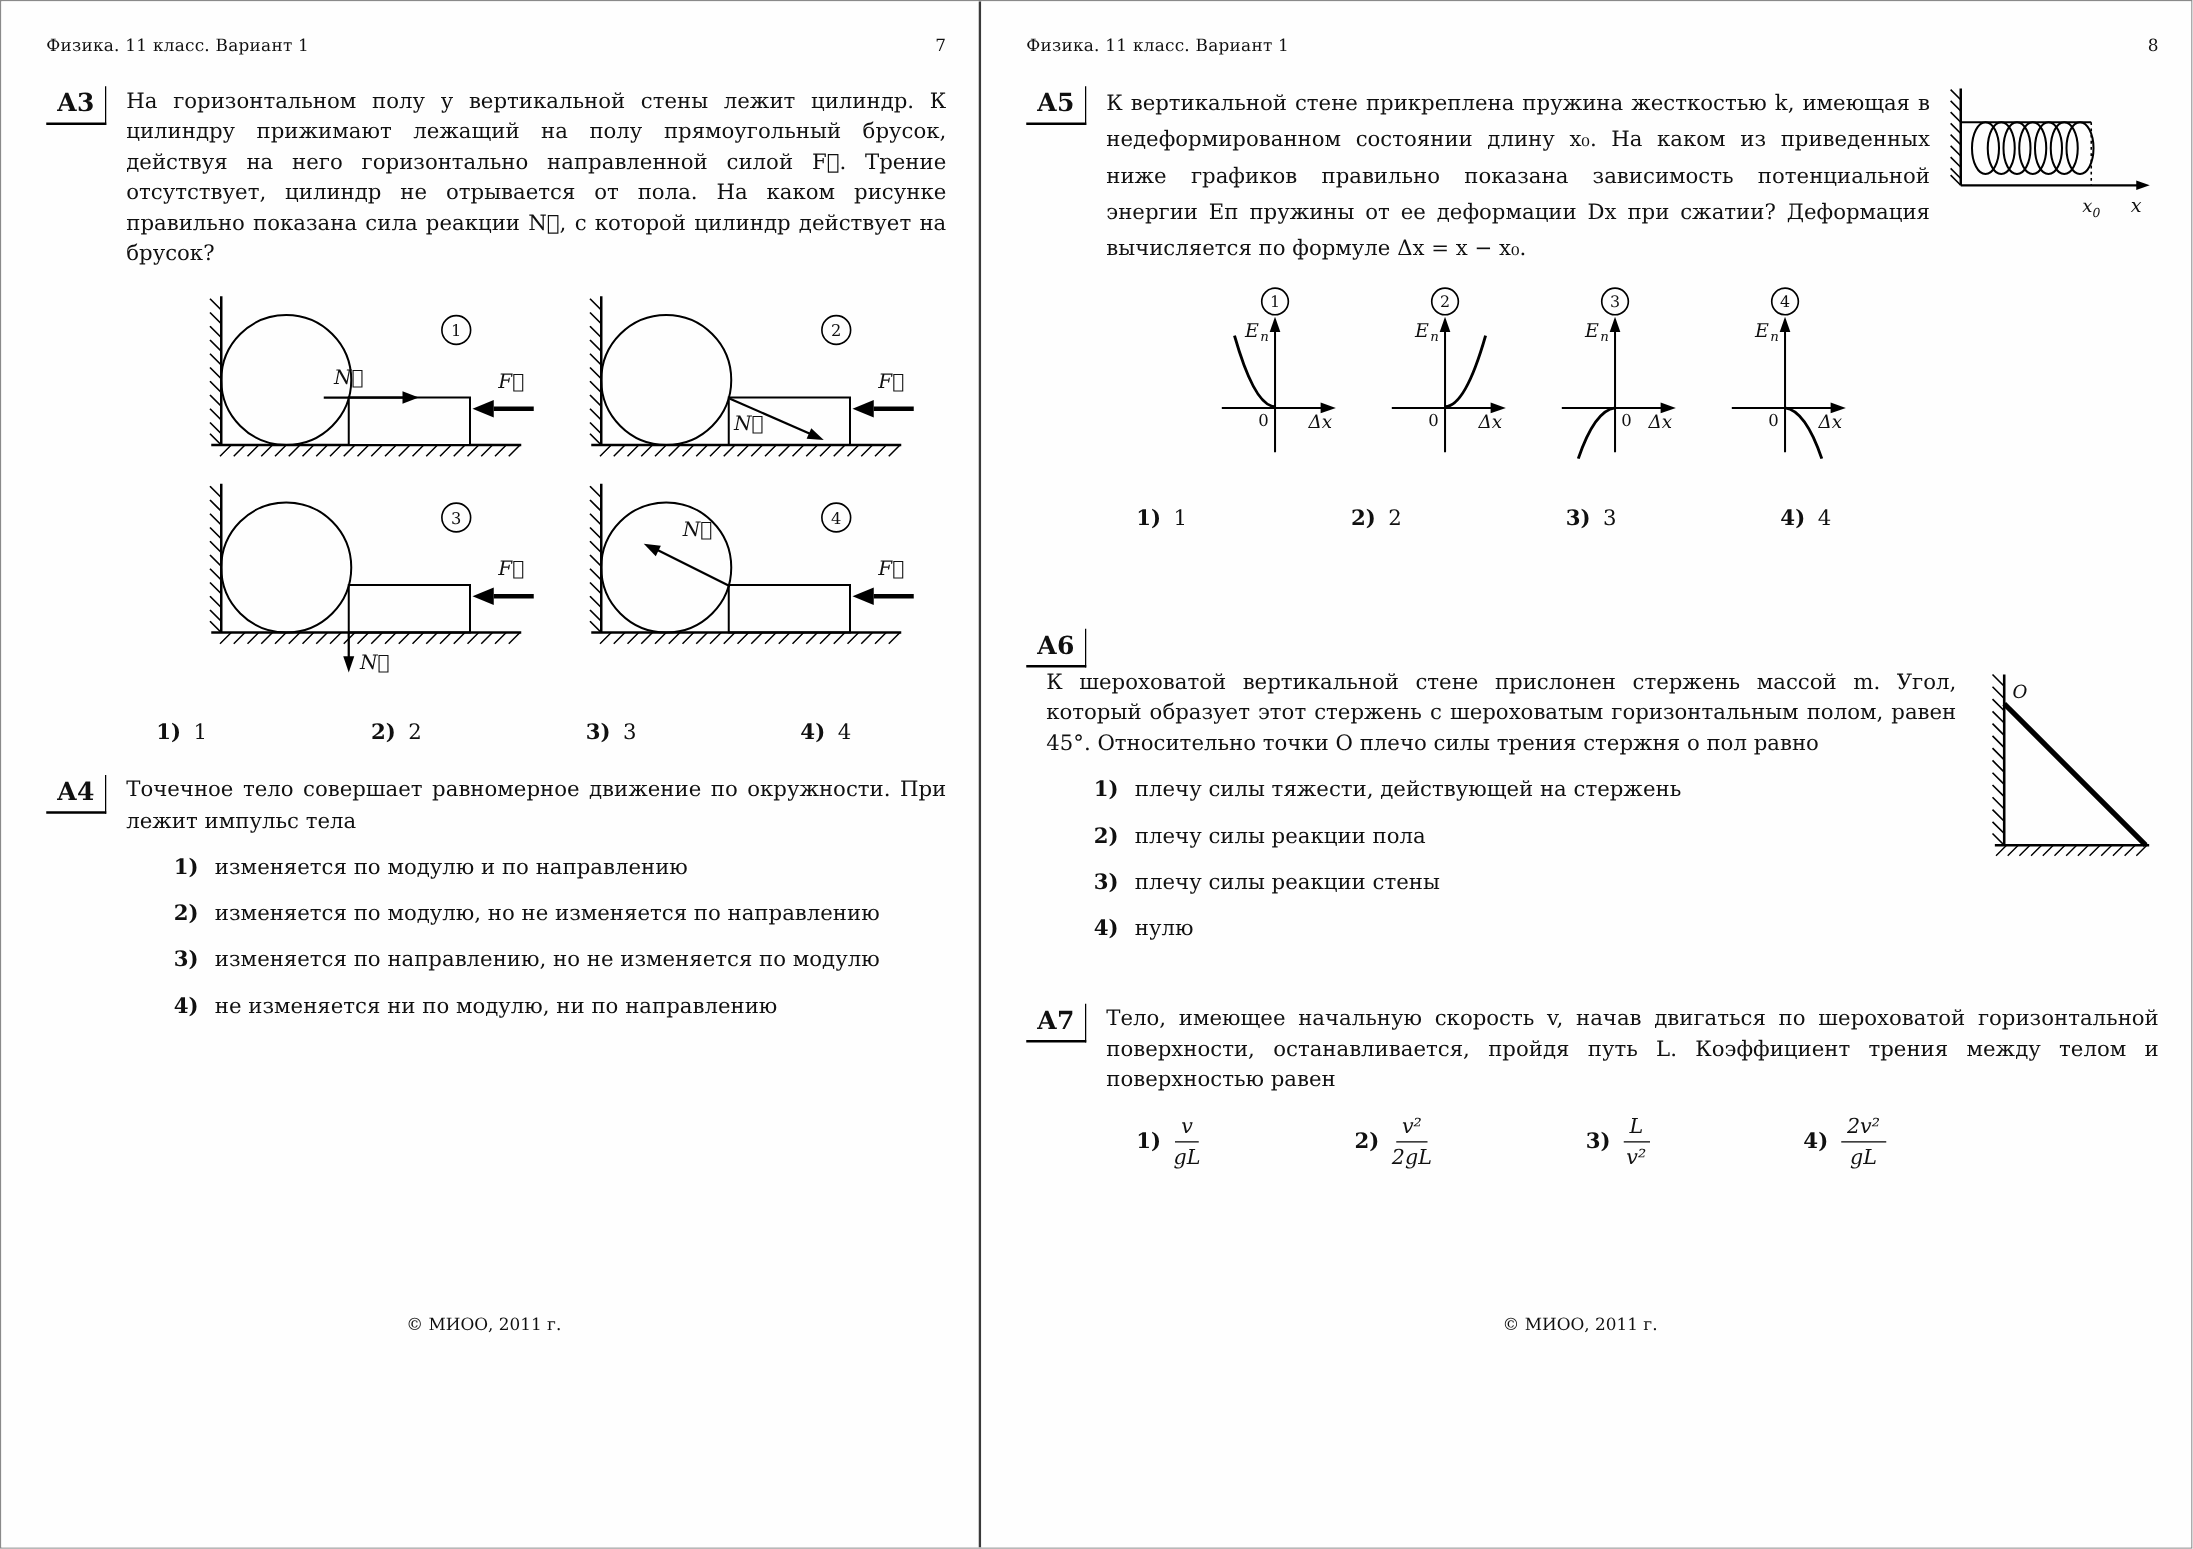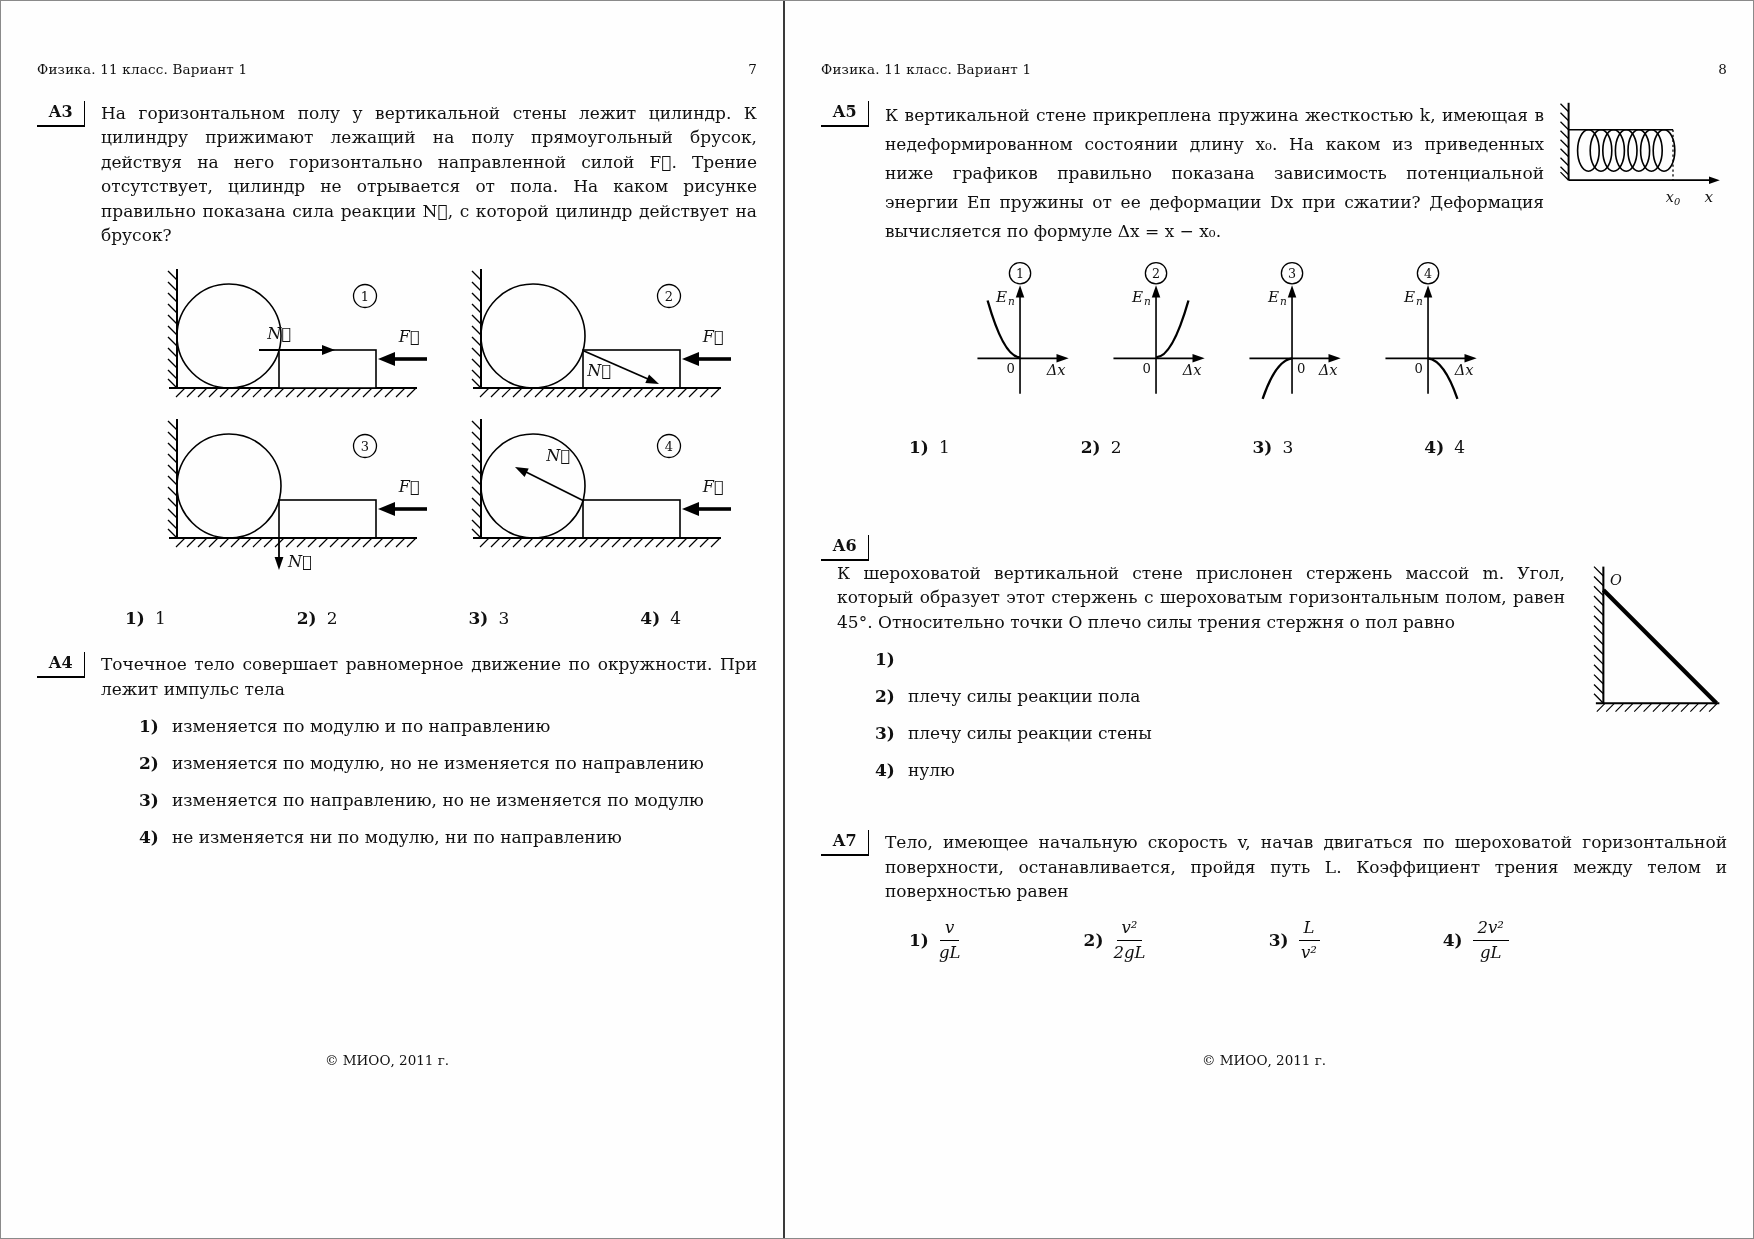--- a/index.html
+++ b/index.html
@@ -2,26 +2,26 @@
 <html><head>
 <meta charset="utf-8">
 <style>
   * { margin:0; padding:0; box-sizing:border-box; }
   html,body { background:#e8e8e8; }
   body { width:1754px; height:1239px; font-family:"DejaVu Serif","Liberation Serif",serif; color:#101010; }
   .spread { position:relative; width:1754px; height:1239px; background:#fefefe; border:1px solid #8a8a8a; display:flex; overflow:hidden; }
   .page { position:relative; height:100%; background:#fefefe; }
   .page-left  { width:784px; border-right:2px solid #3a3a3a; }
   .page-right { flex:1; }
-  .inner { padding:28px 26px 0 36px;margin-top:32px; }
+  .inner { padding:28px 26px 0 36px; }
   .hdr { display:flex; justify-content:space-between; font-size:13.5px; letter-spacing:.2px; }
   .q { display:flex; margin-top:24px; }
   .q.mt-lg { margin-top:78px;flex-direction:column; }
   .q.mt-md { margin-top:48px; }
-  .qlabel { font-weight:bold; font-size:16px; min-width:48px; text-align:center; padding:1px 8px 3px 8px;
+  .qlabel { font-weight:bold; font-size:20px; min-width:48px; text-align:center; padding:1px 8px 3px 8px;
             border-bottom:2.5px solid #000; border-right:1.6px solid #000; align-self:flex-start; line-height:1.25; }
   .qbody { flex:1; margin-left:16px; font-size:17px; }
   .qtext { text-align:justify; line-height:24.4px; }
   .qtext.wide-lh { line-height:29px; }
   .float-fig { float:right; margin:0 0 6px 12px; }
   .figgrid { display:grid; grid-template-columns:280px 280px; column-gap:24px; row-gap:10px; margin:16px 0 0 58px; }
   .graphrow { display:flex; gap:14px; margin:14px 0 0 72px; }
   .optrow { display:flex; justify-content:space-between; width:556px; margin:30px 0 0 24px; }
   .optrow .ropt b { margin-right:10px; }
   .opts { margin-top:12px; }
@@ -274,20 +274,21 @@
                 <path d="M30 152 l-9 9 M40 152 l-9 9 M50 152 l-9 9 M60 152 l-9 9 M70 152 l-9 9 M80 152 l-9 9 M90 152 l-9 9 M100 152 l-9 9 M110 152 l-9 9 M120 152 l-9 9 M130 152 l-9 9 M140 152 l-9 9 M150 152 l-9 9" stroke="#000" stroke-width="1.2"></path>
                 <line x1="28" y1="31" x2="149" y2="152" stroke="#000" stroke-width="4.5"></line>
                 <text x="35" y="26" font-size="15.5" class="it">O</text>
               </svg>
             </span>
             <span>К шероховатой вертикальной стене прислонен стержень массой m. Угол, который образует этот стержень с шероховатым горизонтальным полом, равен 45°. Относительно точки O  плечо силы трения стержня о пол равно</span>
           </div>
           <div class="opts">
             <div class="opt">
                 <b>1)</b>
+                <span>плечу силы тяжести, действующей на стержень</span>
               </div>
             <div class="opt">
                 <b>2)</b>
                 <span>плечу силы реакции пола</span>
               </div>
             <div class="opt">
                 <b>3)</b>
                 <span>плечу силы реакции стены</span>
               </div>
             <div class="opt">

